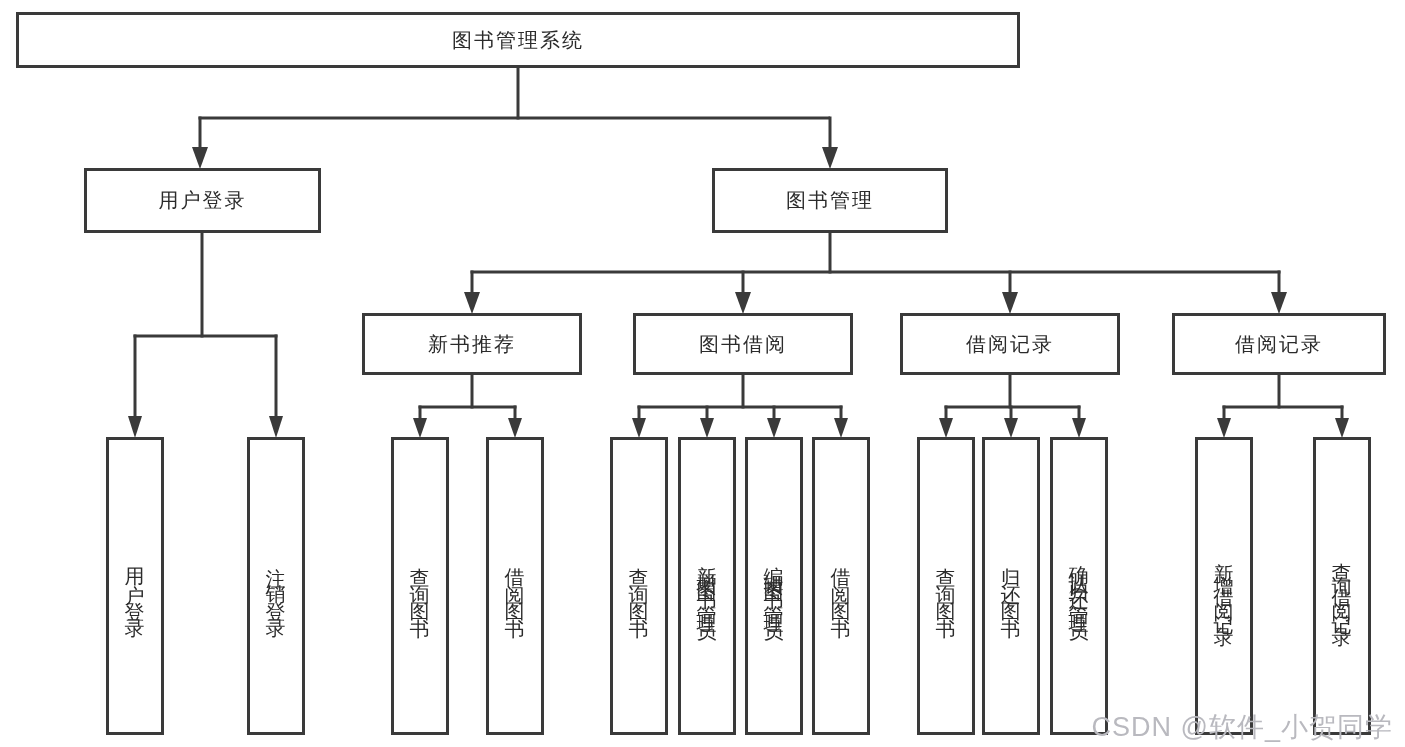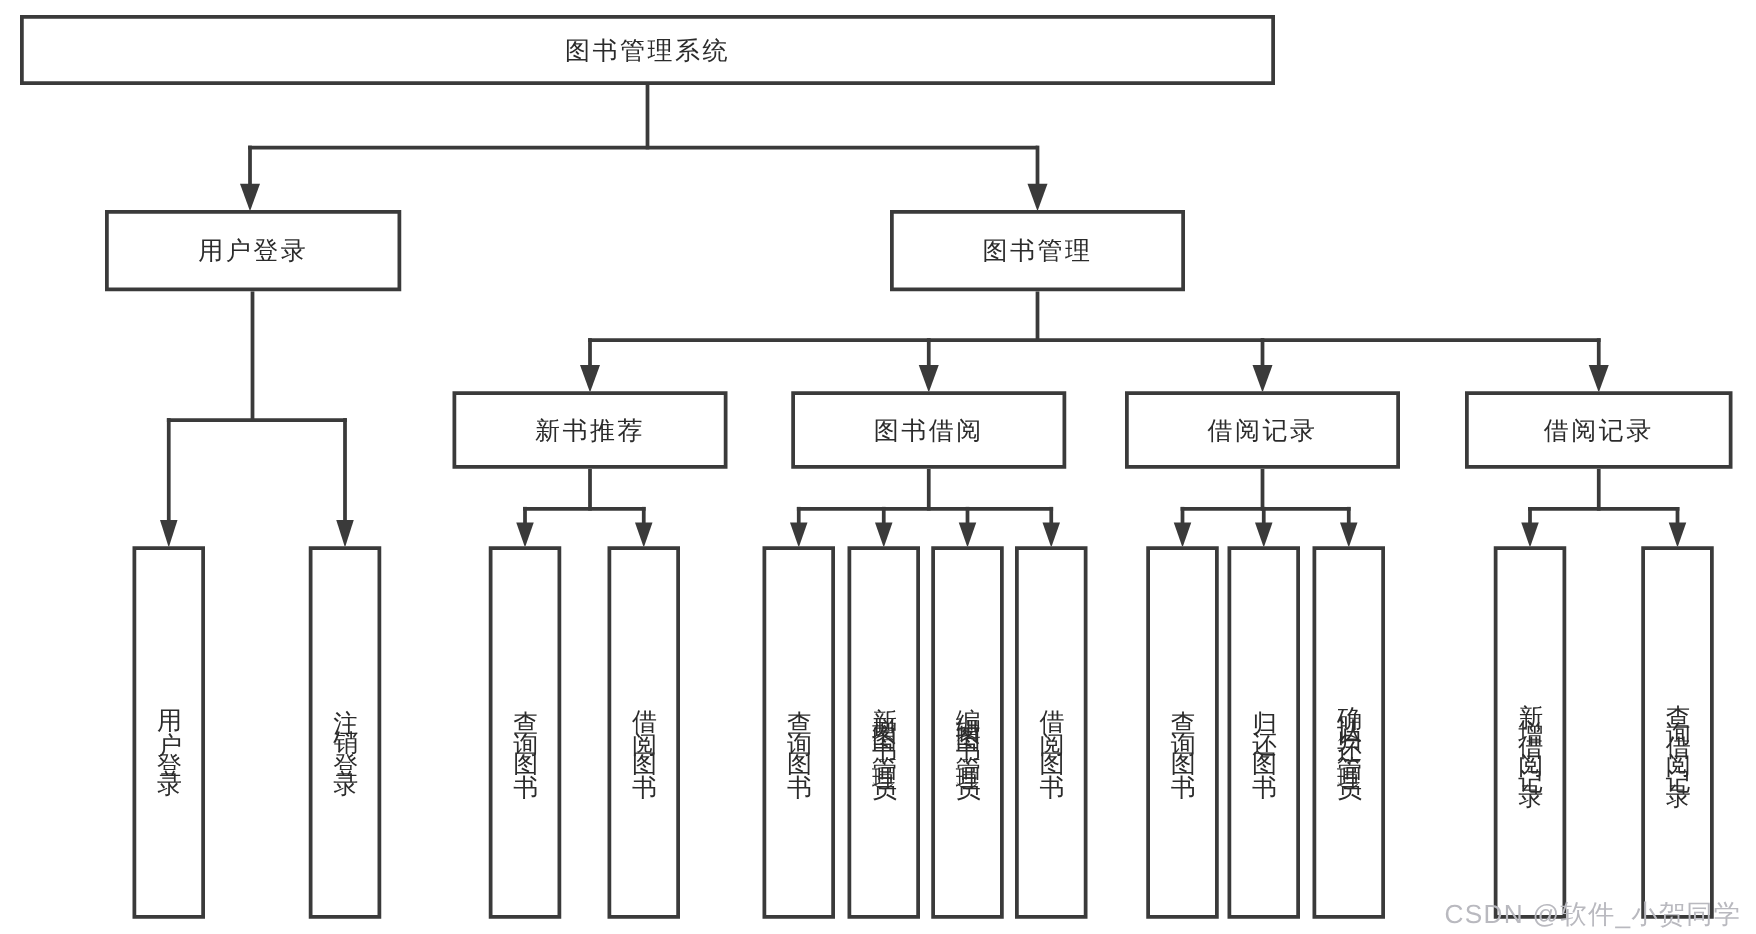--- a/index.html
+++ b/index.html
@@ -56,21 +56,21 @@
   .v8  { left:812px; }
   .v9  { left:917px; }
   .v10 { left:982px; }
   .v11 { left:1050px; }
   .v12 { left:1195px; }
   .v13 { left:1313px; }
 
   .watermark {
     position:absolute;
     right:12px; bottom:2px;
-    font-size:21px;
+    font-size:27px;
     color:#b9b9bf;
     letter-spacing:1px;
     z-index:5;
     white-space:nowrap;
   }
 </style>
 </head>
 <body>
 
 <div class="canvas">

